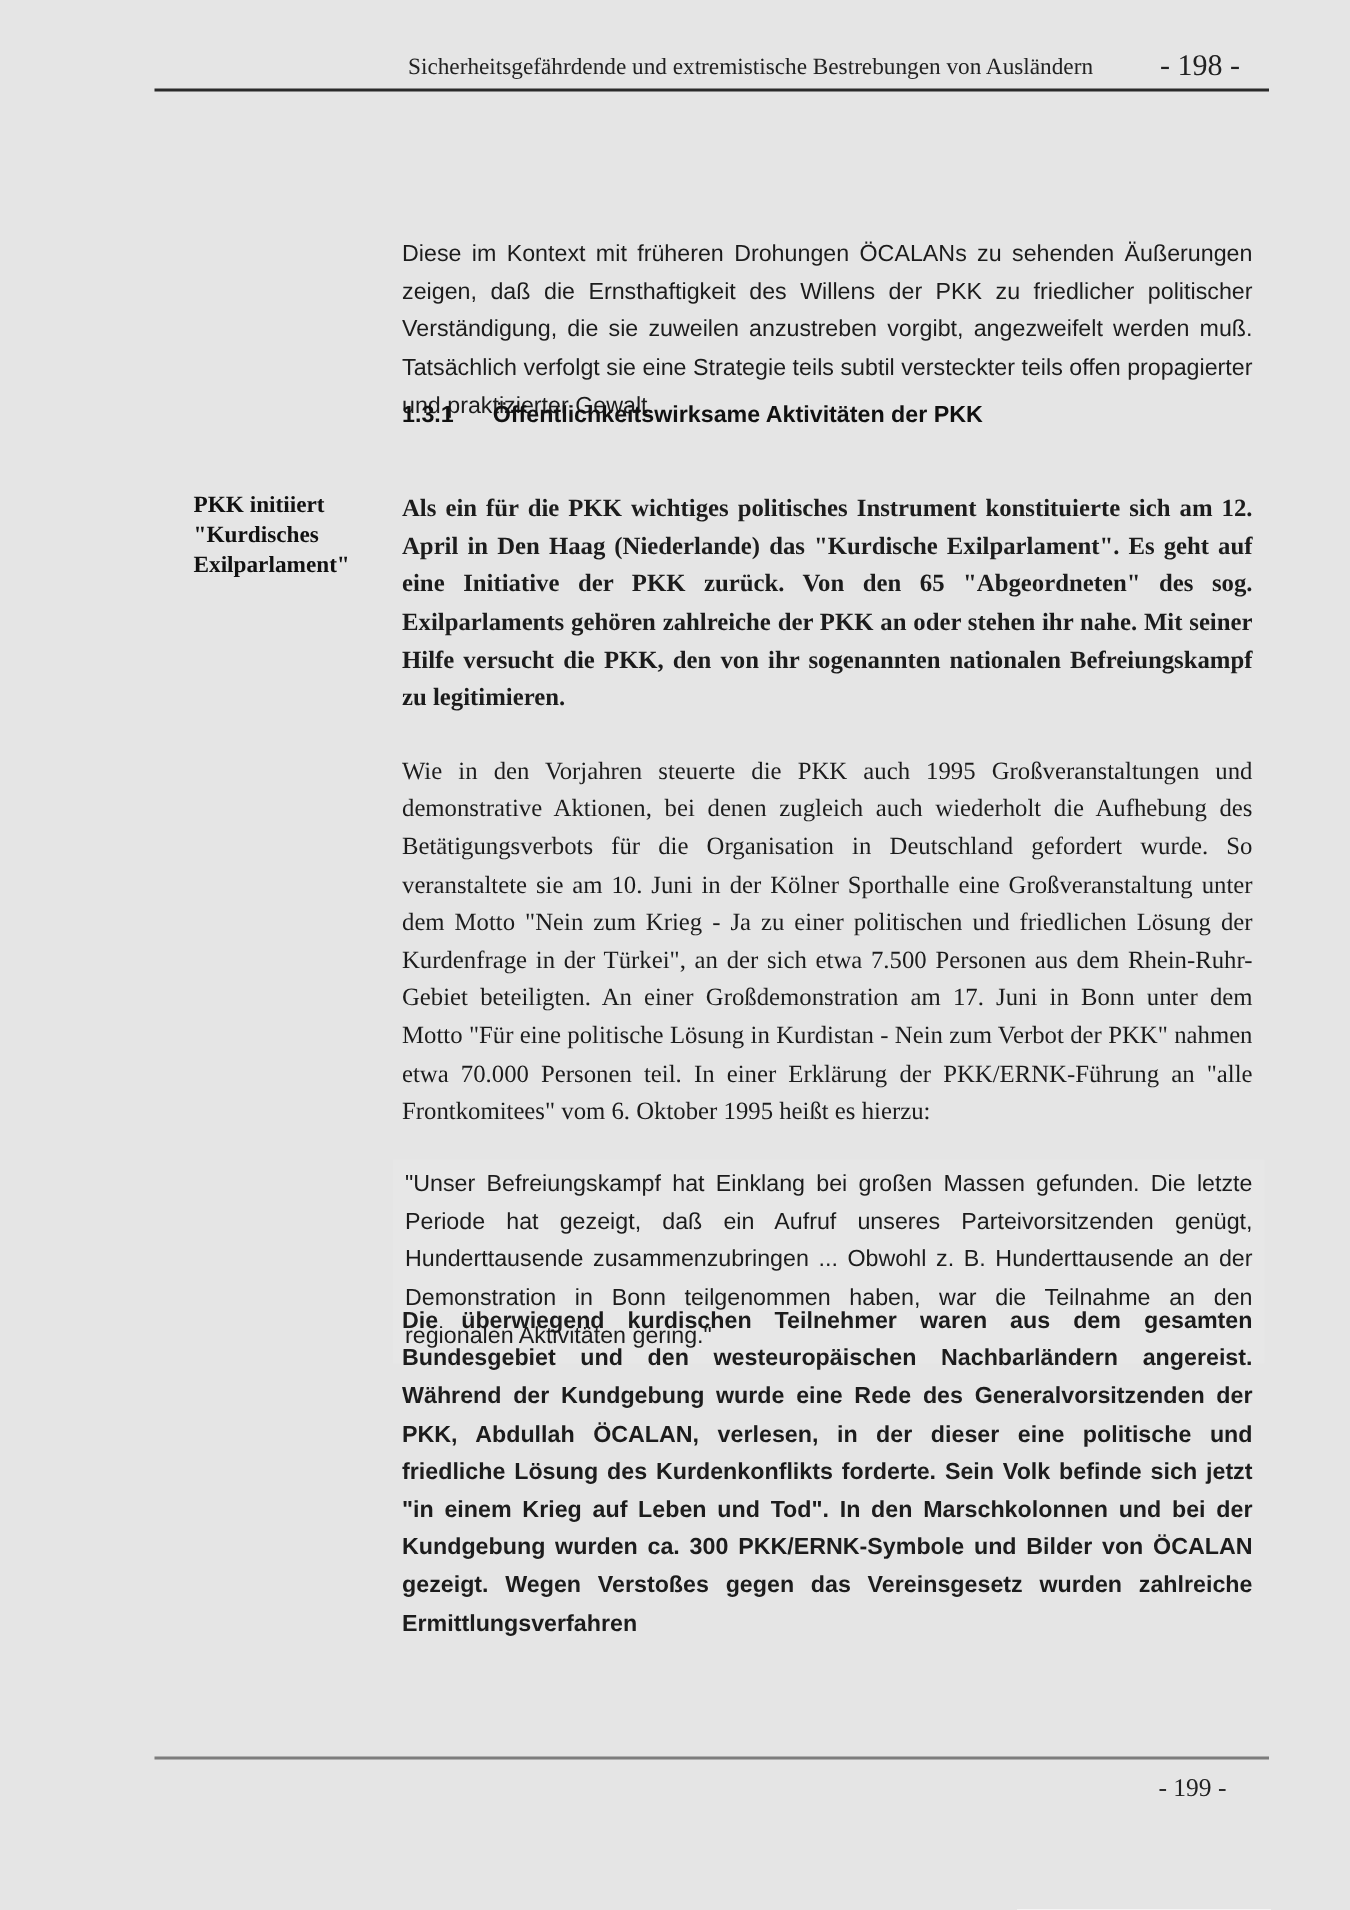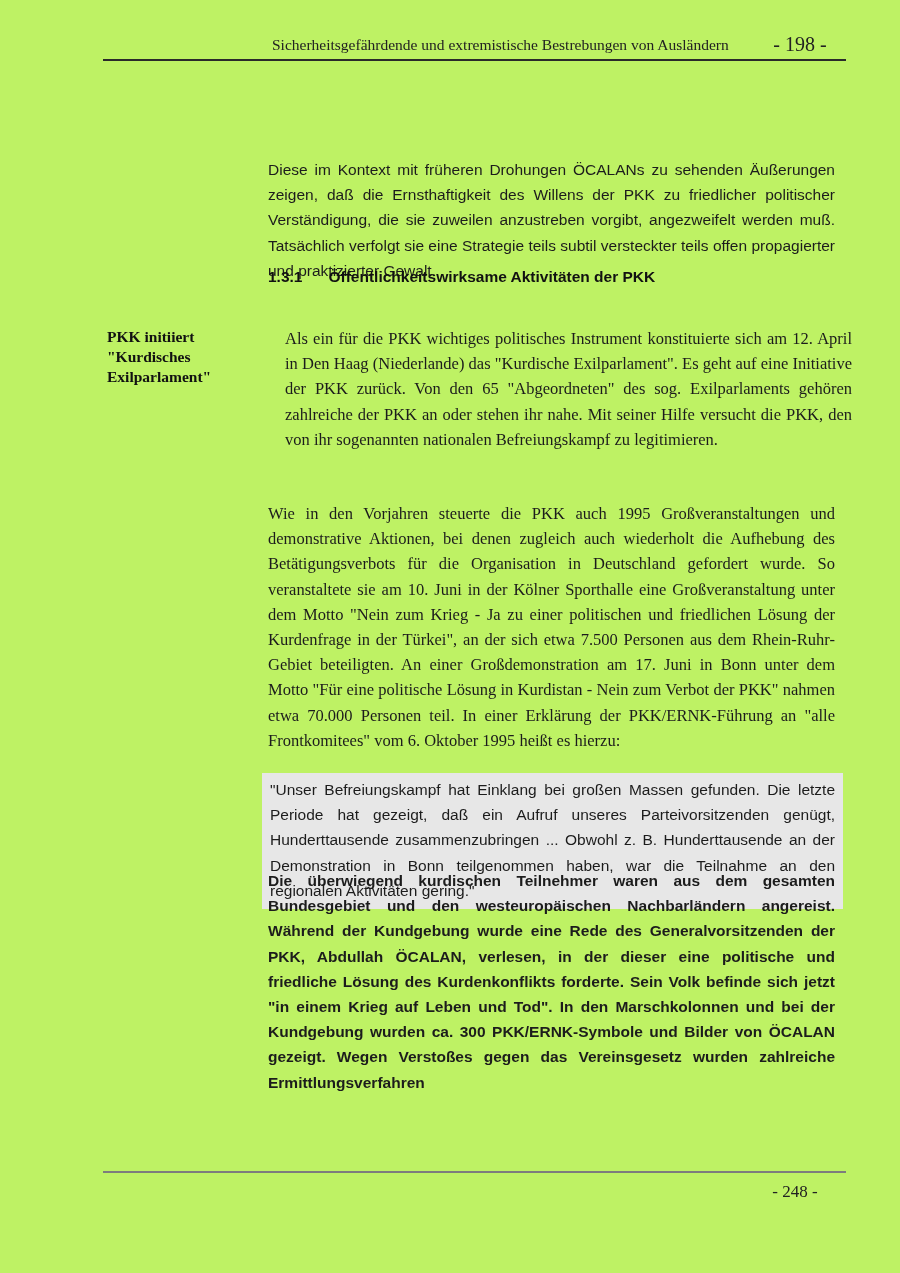--- a/index.html
+++ b/index.html
@@ -4,21 +4,21 @@
 <style>
   html, body {
     margin: 0;
     padding: 0;
     background: #ffffff;
   }
   .page {
     position: relative;
     width: 900px;
     height: 1273px;
-    background: #bef264;
+    background: #e5e5e5;
     overflow: hidden;
     color: #1c1c1c;
   }
 
   
   .header-title {
     position: absolute;
     left: 272px;
     top: 36px;
     width: 470px;
@@ -51,38 +51,38 @@
     position: absolute;
     left: 107px;
     width: 165px;
     font-family: "Liberation Serif", serif;
     font-weight: bold;
     font-size: 15.5px;
     line-height: 20px;
     color: #111;
     white-space: pre-line;
   }
-  .margin-note-1 { top: 327px; }
+  .margin-note-1 { top: 327px; margin-left: 22px; }
   .margin-note-2 { top: 628px; }
   .para {
     text-align: justify;
     color: #1c1c1c;
   }
   .para-sans {
     font-family: "Liberation Sans", sans-serif;
     font-size: 15.5px;
     line-height: 25.2px;
   }
   .para-serif {
     font-family: "Liberation Serif", serif;
     font-size: 16.5px;
     line-height: 25.2px;
   }
   .para-1 { position: absolute; top: 110px; left: 268px; width: 567px; margin-top: 47px; }
-  .para-2 { position: absolute; top: 326px; left: 285px; width: 567px; }
+  .para-2 { position: absolute; top: 326px; left: 268px; width: 567px; font-weight: bold; }
   .para-3 { position: absolute; top: 489px; left: 268px; width: 567px; margin-top: 12px; }
   .para-4 {
     position: absolute; top: 868px; left: 268px; width: 567px;
     text-align-last: justify;
     font-weight: bold;
   }
 
   
   .section-heading {
     position: absolute;
@@ -158,15 +158,15 @@
 
   <div class="para para-serif para-3">Wie in den Vorjahren steuerte die PKK auch 1995 Großveranstaltungen und demonstrative Aktionen, bei denen zugleich auch wiederholt die Aufhebung des Betätigungsverbots für die Organisation in Deutschland gefordert wurde. So veranstaltete sie am 10. Juni in der Kölner Sporthalle eine Großveranstaltung unter dem Motto "Nein zum Krieg - Ja zu einer politischen und friedlichen Lösung der Kurdenfrage in der Türkei", an der sich etwa 7.500 Personen aus dem Rhein-Ruhr-Gebiet beteiligten. An einer Großdemonstration am 17. Juni in Bonn unter dem Motto "Für eine politische Lösung in Kurdistan - Nein zum Verbot der PKK" nahmen etwa 70.000 Personen teil. In einer Erklärung der PKK/ERNK-Führung an "alle Frontkomitees" vom 6. Oktober 1995 heißt es hierzu:</div>
 
   <div class="quote-block">
     <div class="quote-text">"Unser Befreiungskampf hat Einklang bei großen Massen gefunden. Die letzte Periode hat gezeigt, daß ein Aufruf unseres Parteivorsitzenden genügt, Hunderttausende zusammenzubringen ... Obwohl z. B. Hunderttausende an der Demonstration in Bonn teilgenommen haben, war die Teilnahme an den regionalen Aktivitäten gering."</div>
   </div>
 
   <div class="para para-sans para-4">Die überwiegend kurdischen Teilnehmer waren aus dem gesamten Bundesgebiet und den westeuropäischen Nachbarländern angereist. Während der Kundgebung wurde eine Rede des Generalvorsitzenden der PKK, Abdullah ÖCALAN, verlesen, in der dieser eine politische und friedliche Lösung des Kurdenkonflikts forderte. Sein Volk befinde sich jetzt "in einem Krieg auf Leben und Tod". In den Marschkolonnen und bei der Kundgebung wurden ca. 300 PKK/ERNK-Symbole und Bilder von ÖCALAN gezeigt. Wegen Verstoßes gegen das Vereinsgesetz wurden zahlreiche Ermittlungsverfahren</div>
 
   <div class="rule-bottom"></div>
-  <div class="footer-pagenum">- 248 -</div>
+  <div class="footer-pagenum">- 199 -</div>
 
 </div>
 
 </body></html>

